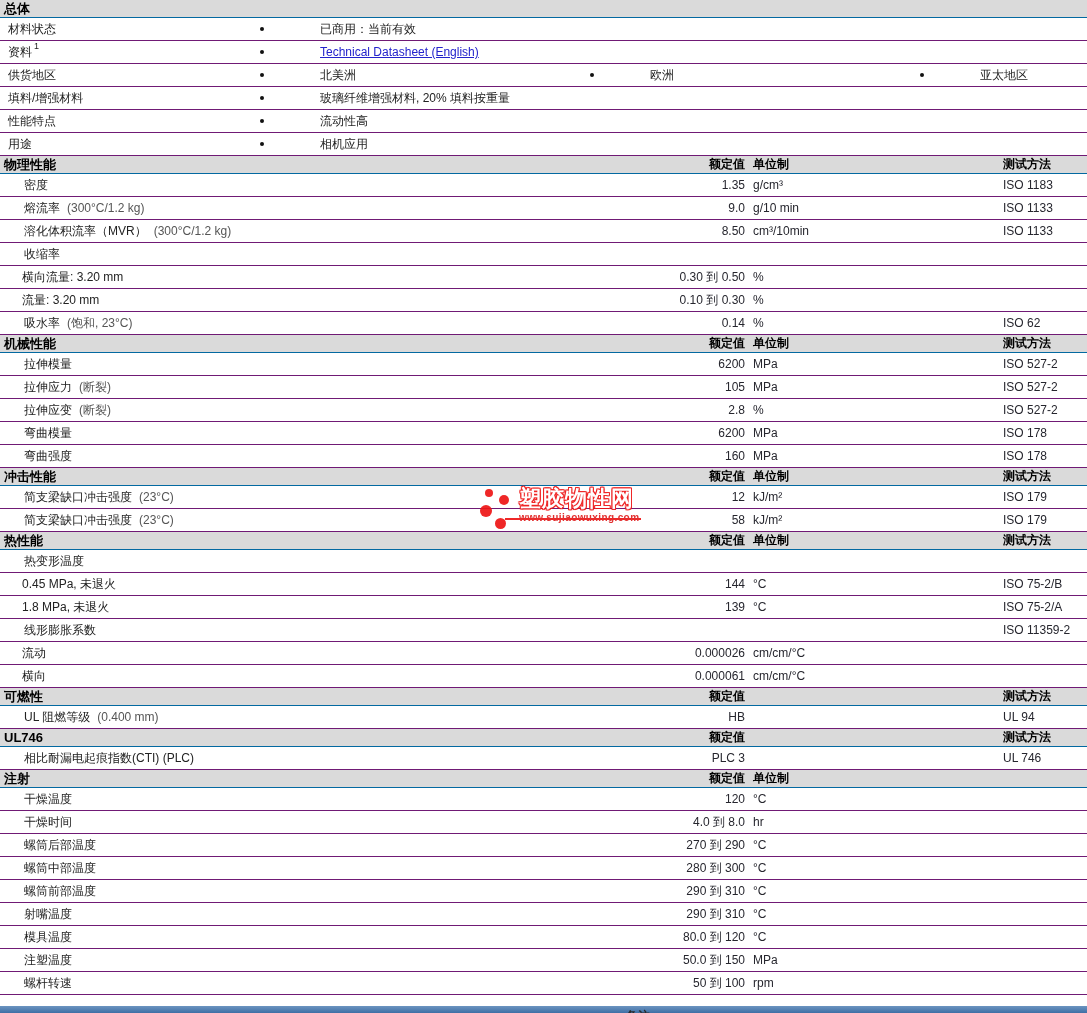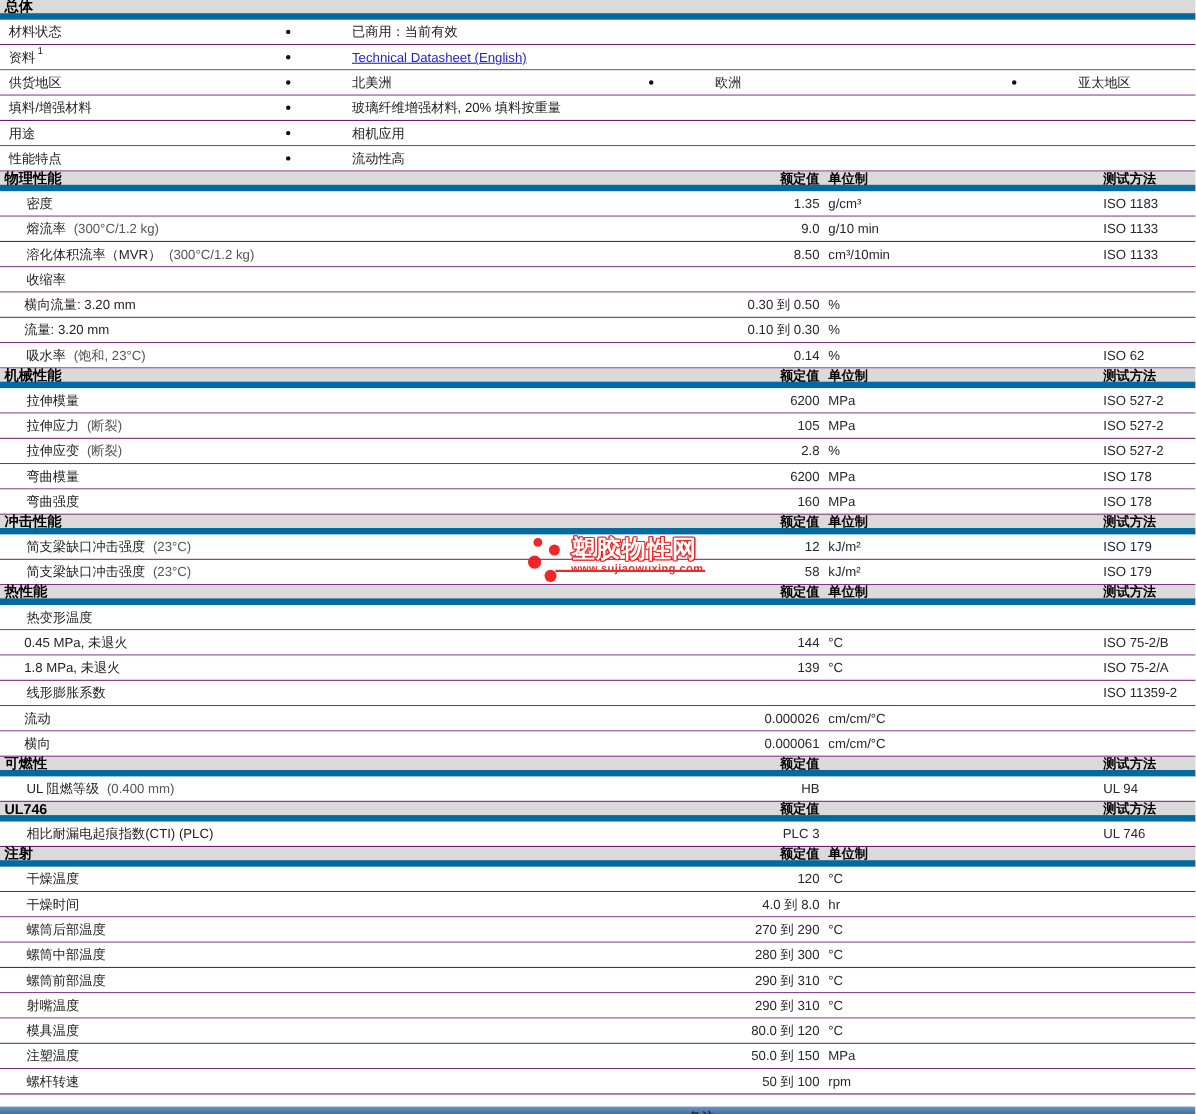--- a/index.html
+++ b/index.html
@@ -1,21 +1,21 @@
 <!DOCTYPE html>
 <html><head>
 <meta charset="utf-8">
 <style>
   html,body{margin:0;padding:0;background:#fff;}
   body{font-family:"Liberation Sans","DejaVu Sans",sans-serif;font-size:12px;color:#222;}
   #page{position:relative;width:1087px;height:1013px;background:#fff;overflow:hidden;}
 
   
   .row{display:flex;align-items:center;height:23px;box-sizing:border-box;border-bottom:1px solid #701a75;background:#fff;}
-  .row.head{height:18px;background:#dadada;border-bottom:6px solid #0369a1;font-weight:bold;color:#000;}
+  .row.head{height:18px;background:#dadada;border-bottom:1px solid #0369a1;font-weight:bold;color:#000;}
 
   
   .c-name{width:555px;flex:none;padding-left:24px;box-sizing:border-box;display:flex;align-items:center;white-space:nowrap;overflow:hidden;}
   .c-name.indent{padding-left:22px;}
   .c-val{width:190px;flex:none;text-align:right;white-space:nowrap;color:#26262e;}
   .c-unit{width:258px;flex:none;padding-left:8px;box-sizing:border-box;white-space:nowrap;color:#26262e;}
   .c-method{width:84px;flex:none;white-space:nowrap;color:#26262e;}
   .row.head .c-name{padding-left:4px;font-size:13px;}
   .row.head .c-val,.row.head .c-unit,.row.head .c-method{color:#000;}
 
@@ -93,31 +93,31 @@
         </div>
       </div>
       <div class="row">
         <div class="g-name"><span>填料/增强材料</span></div>
         <div class="g-cell">
           <span class="bullet"></span>
           <span>玻璃纤维增强材料, 20% 填料按重量</span>
         </div>
       </div>
       <div class="row">
+        <div class="g-name"><span>性能特点</span></div>
+        <div class="g-cell">
+          <span class="bullet"></span>
+          <span>流动性高</span>
+        </div>
+      </div>
+      <div class="row">
         <div class="g-name"><span>用途</span></div>
         <div class="g-cell">
           <span class="bullet"></span>
           <span>相机应用</span>
-        </div>
-      </div>
-      <div class="row">
-        <div class="g-name"><span>性能特点</span></div>
-        <div class="g-cell">
-          <span class="bullet"></span>
-          <span>流动性高</span>
         </div>
       </div>
       <div class="row head">
         <div class="c-name">
           <span class="c-title">物理性能</span>
         </div>
         <div class="c-val">额定值</div>
         <div class="c-unit">单位制</div>
         <div class="c-method">测试方法</div>
       </div>

